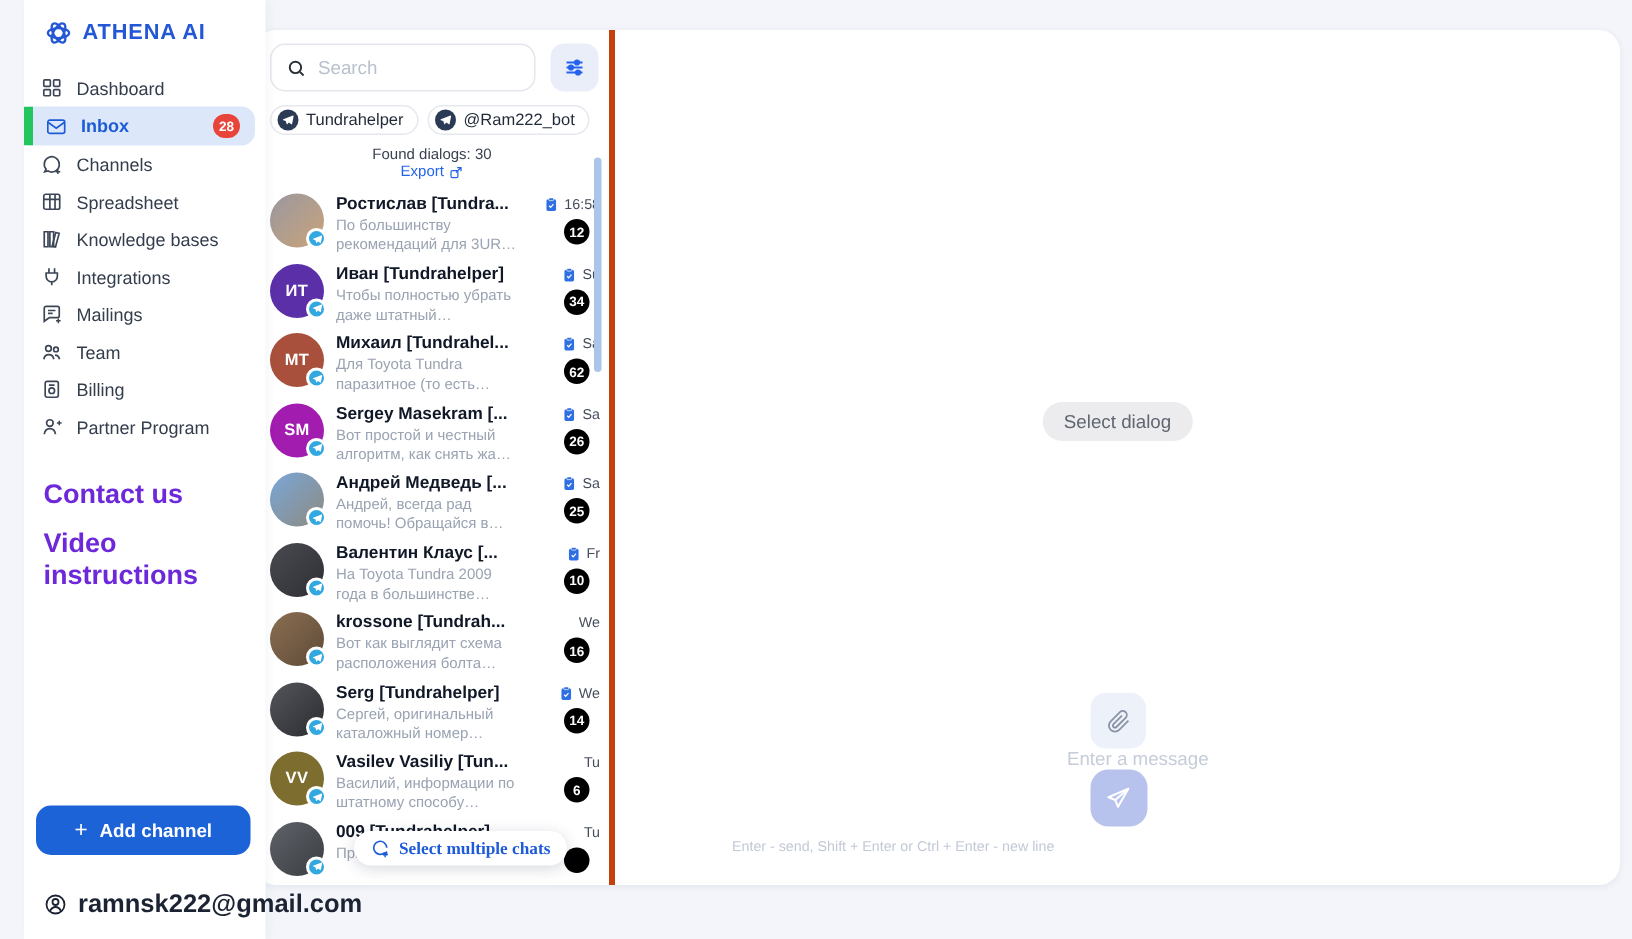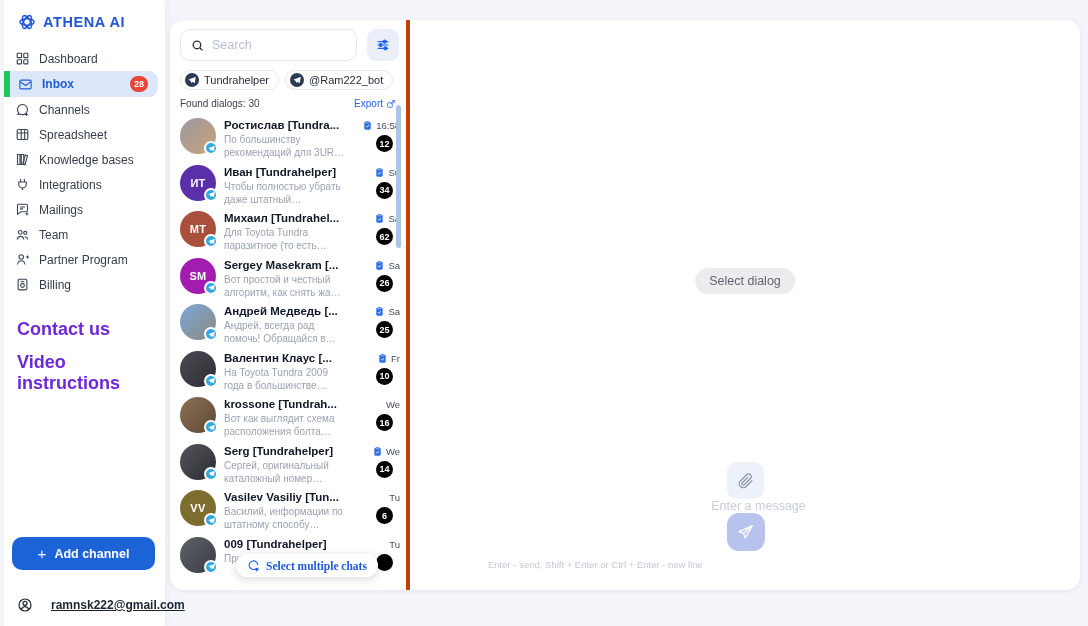--- a/index.html
+++ b/index.html
@@ -1,53 +1,53 @@
 <!DOCTYPE html>
 <html><head>
 <meta charset="utf-8">
 <style>
   * { margin:0; padding:0; box-sizing:border-box; }
   html,body { width:1088px; height:626px; overflow:hidden; }
   body { background:#f3f5fa; font-family:"Liberation Sans","DejaVu Sans",sans-serif; position:relative; color:#2b3442; }
   svg { display:block; }
 
   
-  .sidebar { position:absolute; left:4px; top:0; width:161px; height:626px; background:#fff; box-shadow:2px 0 6px rgba(25,39,80,.04); z-index:2; }
+  .sidebar { position:absolute; left:16px; top:0; width:161px; height:626px; background:#fff; box-shadow:2px 0 6px rgba(25,39,80,.04); z-index:2; }
   .logo { display:flex; align-items:center; gap:6px; padding:12px 0 10px 13px; }
   .logo-text { color:#2457d6; font-weight:700; font-size:14.5px; letter-spacing:.6px; }
   .nav { margin-top:4px; }
   .nav-item { display:flex; align-items:center; gap:9px; padding:5px 10px 5px 11px; font-size:12px; color:#333d4c; cursor:pointer; }
   .nav-item .nav-icon { width:15px; height:15px; color:#3c4656; flex:none; }
   .nav-item .nav-icon svg { width:15px; height:15px; }
   .nav-item.active { background:#dce8fa; color:#1d5bd8; border-left:6px solid #22c55e; padding-left:8px; margin-right:7px; border-radius:0 9px 9px 0; font-weight:700; }
   .nav-item.active .nav-icon { color:#1d5bd8; }
   .nav-badge { margin-left:auto; background:#e8443a; color:#fff; font-size:9px; font-weight:700; min-width:17px; height:16px; border-radius:9px; display:flex; align-items:center; justify-content:center; padding:0 4px; }
   .side-links { margin-top:16px; }
   .side-link { padding:6px 13px; color:#6d28d9; font-weight:700; font-size:18px; cursor:pointer; }
   .add-channel { position:absolute; left:8px; width:143px; bottom:56px; height:33px; background:#1d63d8; border:none; color:#fff; border-radius:10px; display:flex; align-items:center; justify-content:center; gap:8px; font-size:12.5px; font-weight:700; cursor:pointer; font-family:inherit; }
   .add-plus { font-size:15px; font-weight:400; line-height:1; }
-  .account { position:absolute; bottom:13px; left:13px; display:flex; align-items:center; gap:18px; font-size:12px; font-weight:700; color:#1c2433;text-decoration:underline; }
+  .account { position:absolute; bottom:13px; left:13px; display:flex; align-items:center; gap:7px; font-size:17px; font-weight:700; color:#1c2433; }
   .account svg { width:16px; height:16px; }
 
   
   .card { position:absolute; left:170px; top:20px; width:910px; height:570px; background:#fff; border-radius:14px; box-shadow:0 1px 5px rgba(30,40,70,.07); }
 
   
   .list-col { position:absolute; left:0; top:0; width:240px; height:100%; border-right:4px solid #c2410c; }
   .search-row { display:flex; gap:10px; padding:9px 7px 0 10px; align-items:center; }
   .search-box { flex:1; height:32px; border:1px solid #e3e6ec; border-radius:10px; display:flex; align-items:center; gap:8px; padding:0 10px; background:#fff; cursor:text; }
   .search-box svg { width:13px; height:13px; flex:none; }
   .search-ph { color:#b9c1cd; font-size:12.5px; }
   .filter-btn { width:32px; height:32px; flex:none; border-radius:9px; background:#e9eef9; border:none; display:flex; align-items:center; justify-content:center; cursor:pointer; }
   .filter-btn svg { width:16px; height:16px; }
   .chips { display:flex; gap:6px; padding:9px 10px 0; }
   .chip { display:flex; align-items:center; gap:5px; border:1px solid #e5e8ee; border-radius:12px; padding:2px 9px 2px 4px; font-size:11px; color:#1f2937; background:#fff; cursor:pointer; white-space:nowrap; }
   .chip-ic { width:14px; height:14px; border-radius:50%; background:#2b3a55; display:flex; align-items:center; justify-content:center; flex:none; }
   .chip-ic svg { width:8px; height:8px; }
-  .found-row { display:flex; justify-content:space-between; align-items:center; padding:8px 10px 3px; font-size:10px; color:#3a4252; }
+  .found-row { display:flex; justify-content:space-between; align-items:center; padding:8px 10px 3px; font-size:10px; color:#3a4252;flex-direction:column; }
   .export { color:#2563eb; display:flex; gap:3px; align-items:center; font-size:10px; cursor:pointer; }
   .export svg { width:10px; height:10px; }
 
   .dialog-list { position:relative; margin-top:2px; }
   .dialog { display:flex; gap:8px; height:46.5px; padding:4px 6px 4px 10px; cursor:pointer; }
   .avatar { width:36px; height:36px; border-radius:50%; flex:none; position:relative; display:flex; align-items:center; justify-content:center; color:#fff; font-size:11px; font-weight:700; letter-spacing:.3px; }
   .tg-badge { position:absolute; right:-2px; bottom:-1px; width:14px; height:14px; border-radius:50%; background:#31a8e0; border:2px solid #fff; display:flex; align-items:center; justify-content:center; }
   .tg-badge svg { width:7px; height:7px; }
   .d-main { flex:1; min-width:0; padding-top:1px; }
   .d-name { font-size:11.5px; font-weight:700; color:#101827; white-space:nowrap; overflow:hidden; margin-bottom:2px; }
@@ -169,37 +169,37 @@
             <circle cx="16.5" cy="9.5" r="2.5"></circle>
             <path d="M3.5 20c.5-3 2.6-5 5.5-5s4.7 2 5.2 5M15.5 15.5c2.3 0 4.3 1.8 4.8 4.5"></path>
           </svg>
         </span>
     <span>Team</span>
 
   </div>
       <div class="nav-item">
     <span class="nav-icon">
           <svg viewBox="0 0 24 24" fill="none" stroke="currentColor" stroke-width="1.8">
+            <rect x="5" y="3.5" width="14" height="17" rx="2"></rect>
+            <path d="M9 7.5h6"></path>
+            <circle cx="12" cy="13.5" r="3"></circle>
+          </svg>
+        </span>
+    <span>Billing</span>
+
+  </div>
+      <div class="nav-item">
+    <span class="nav-icon">
+          <svg viewBox="0 0 24 24" fill="none" stroke="currentColor" stroke-width="1.8">
             <circle cx="10" cy="8" r="3.5"></circle>
             <path d="M4 20c.5-3.5 2.8-6 6-6s5.5 2.5 6 6"></path>
             <path d="M17.5 8h5M20 5.5v5" stroke-width="1.6"></path>
           </svg>
         </span>
     <span>Partner Program</span>
-
-  </div>
-      <div class="nav-item">
-    <span class="nav-icon">
-          <svg viewBox="0 0 24 24" fill="none" stroke="currentColor" stroke-width="1.8">
-            <rect x="5" y="3.5" width="14" height="17" rx="2"></rect>
-            <path d="M9 7.5h6"></path>
-            <circle cx="12" cy="13.5" r="3"></circle>
-          </svg>
-        </span>
-    <span>Billing</span>
 
   </div>
     </nav>
 
   <div class="side-links">
       <div class="side-link"><span>Contact us</span></div>
       <div class="side-link"><span>Video instructions</span></div>
     </div>
 
   <button class="add-channel">

